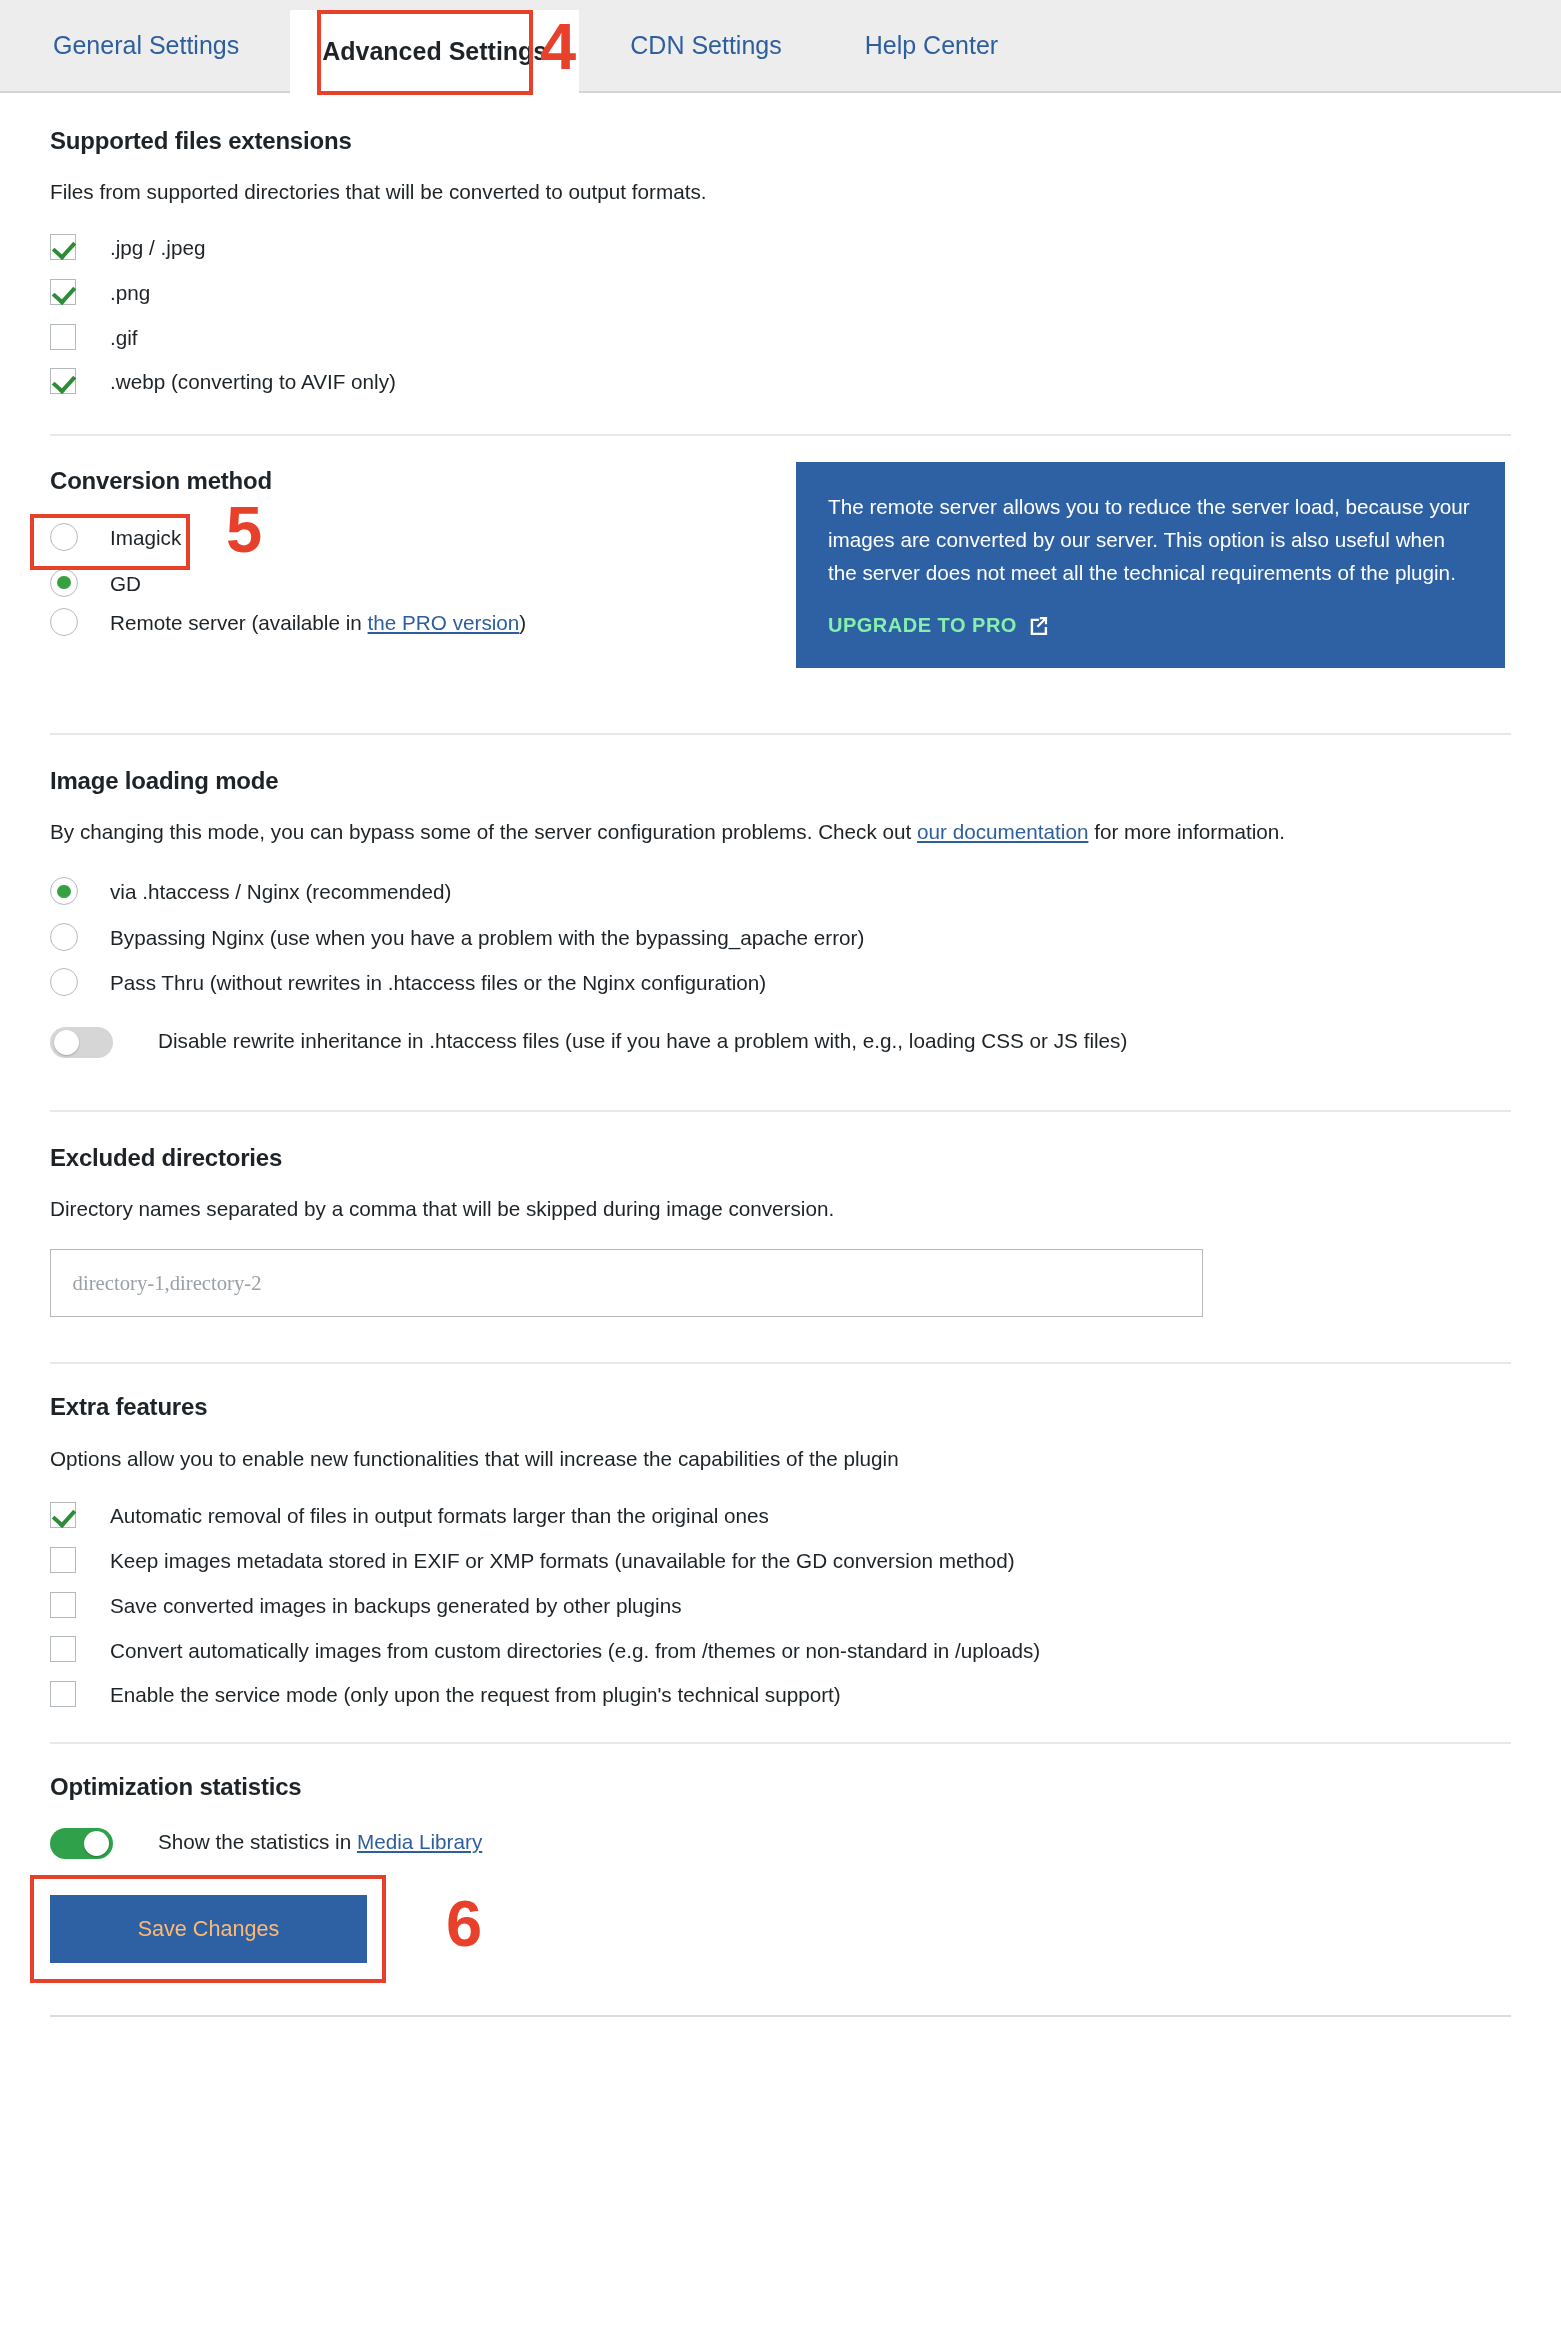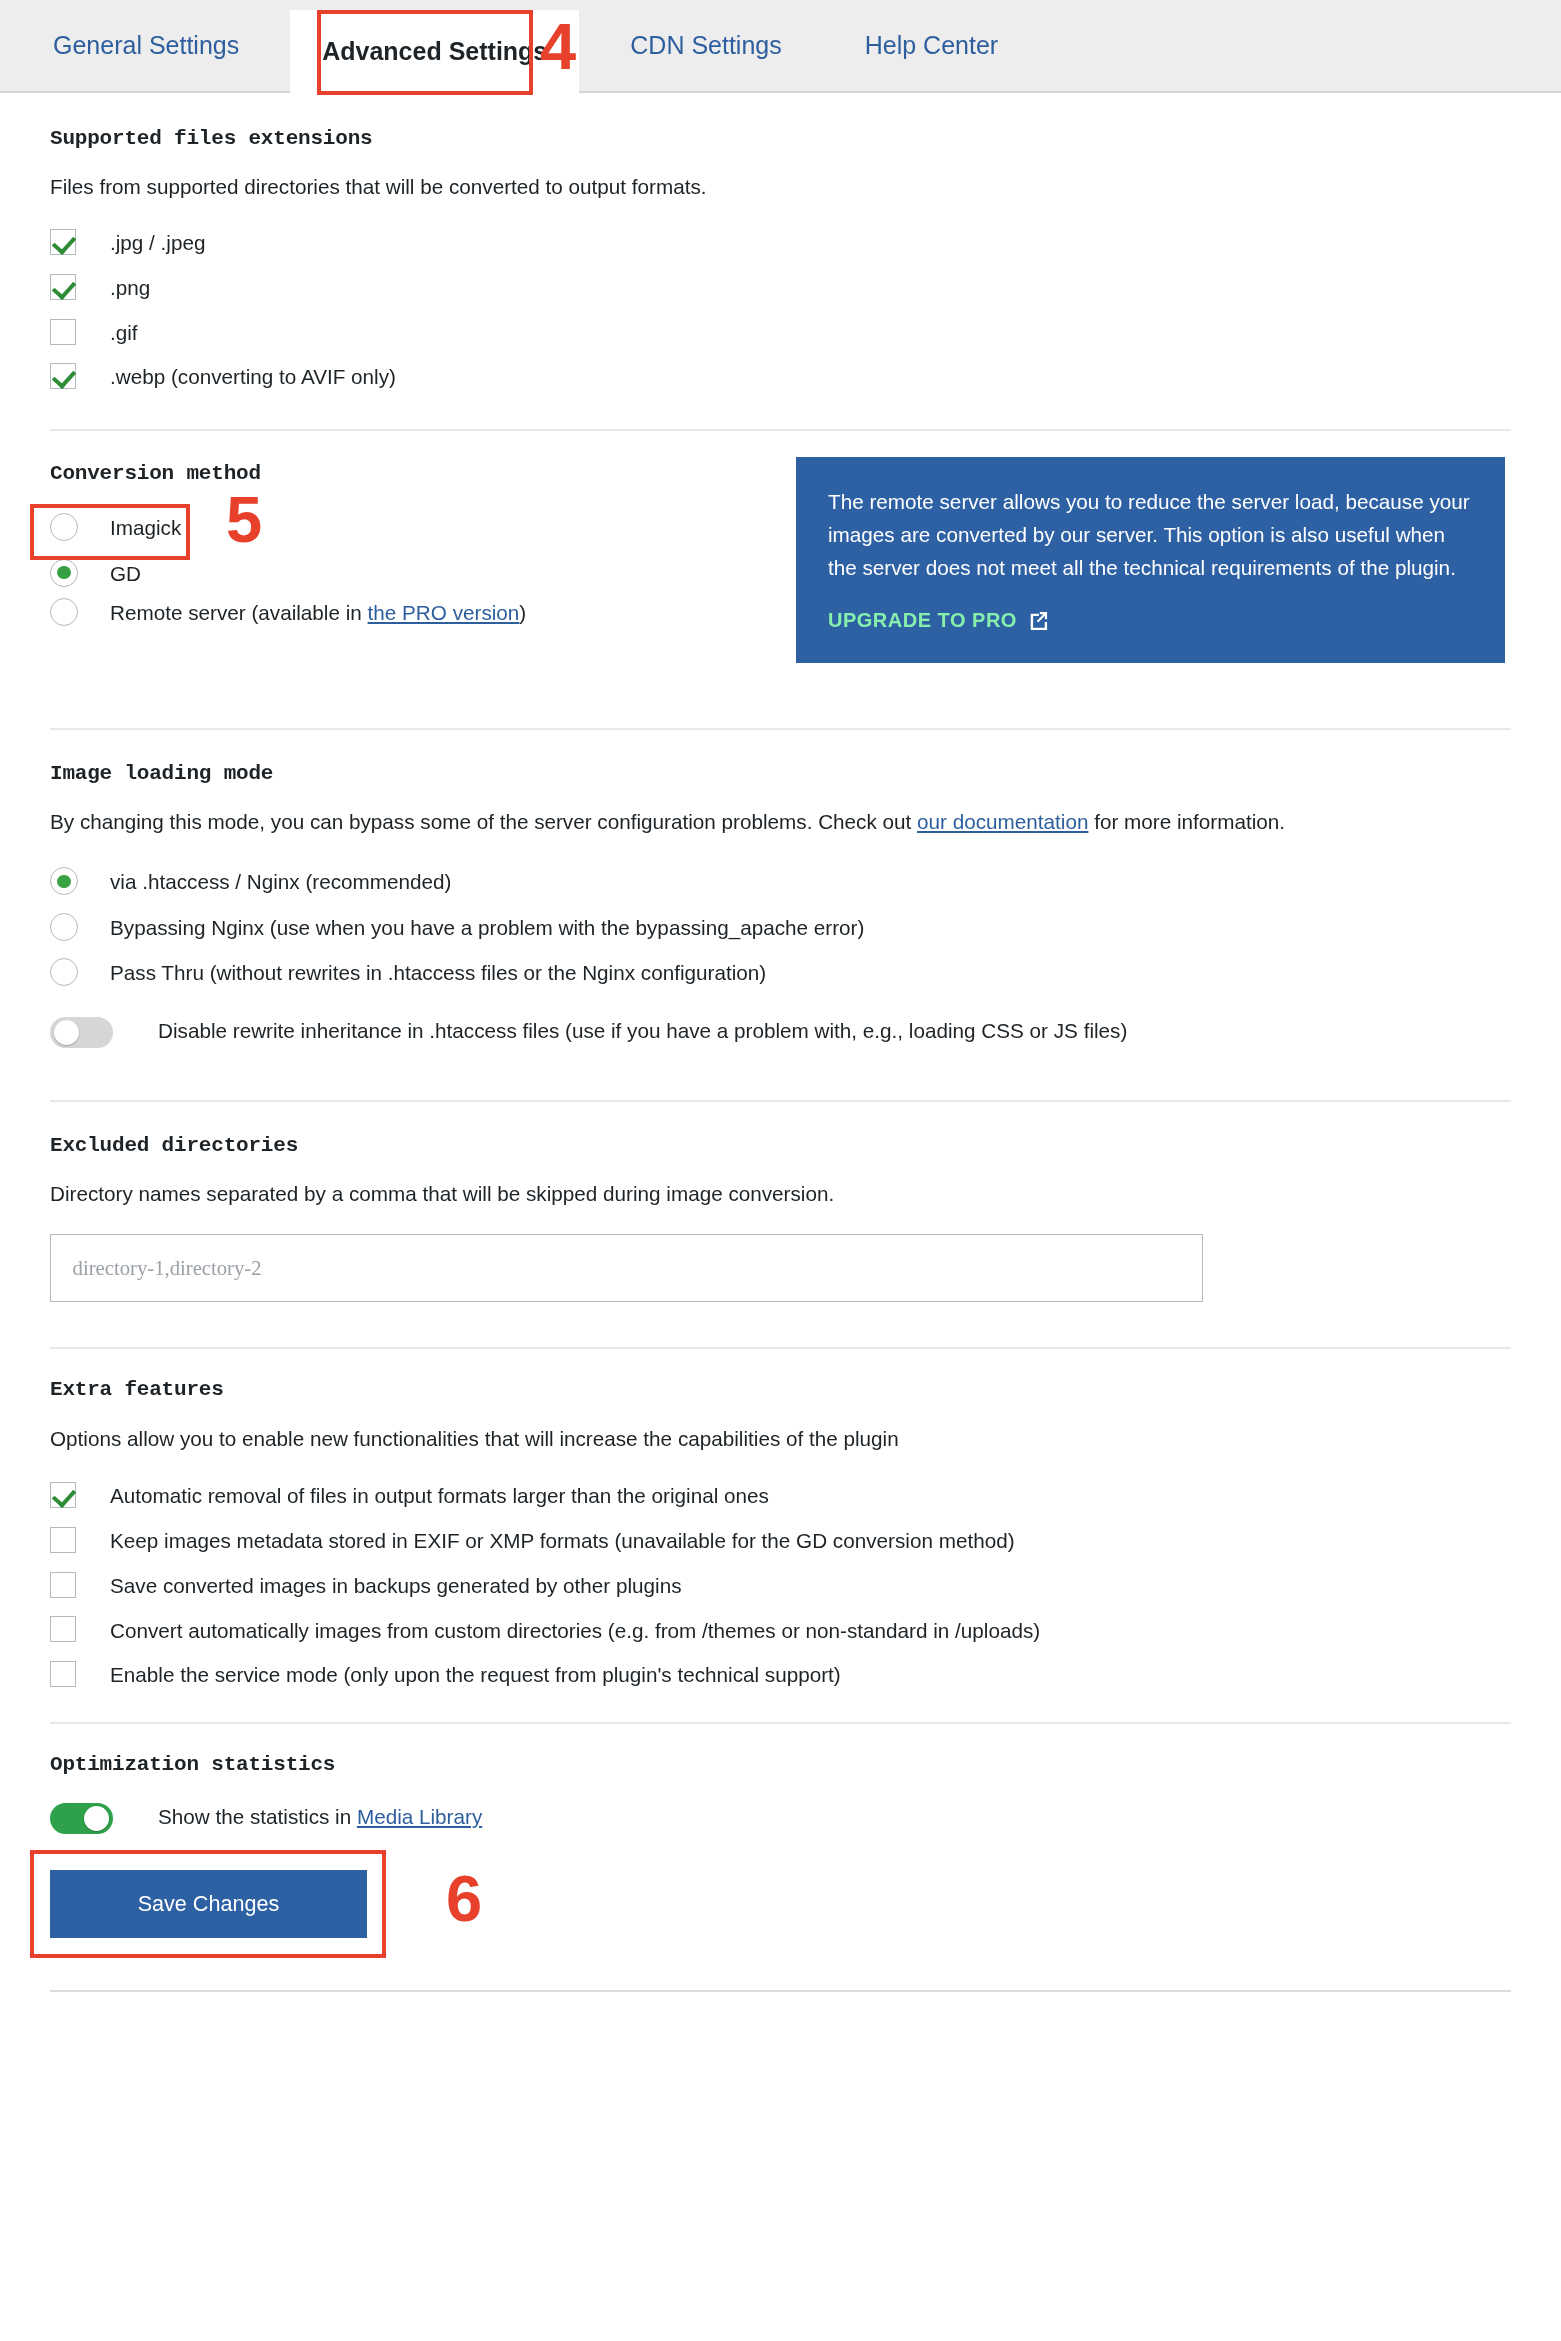--- a/index.html
+++ b/index.html
@@ -66,26 +66,25 @@
   }
 
   
   .page{
     position:relative;
     padding:0 50px;
   }
   .section{ padding-top:34px; }
 
   h2.sec-title{
-    font-size:21px;
+    font-size:24px;
     font-weight:bold;
     margin:0 0 0 0;
     color:#1d2327;
     letter-spacing:-0.2px;
-    font-family:Liberation Mono, monospace;
   }
   p.sec-desc{
     font-size:20.7px;
     margin:23.4px 0 0 0;
     color:#1d2327;
     line-height:1.4;
   }
   a.link{ color:#2d5e9e; text-decoration:underline; }
 
   .hr{
@@ -242,21 +241,21 @@
     border-radius:0;
     outline:none;
   }
   .txtinput::placeholder{ color:#9aa0a6; }
 
   
   .savewrap{ position:relative; margin-top:36px; padding-bottom:54px; }
   .savebtn{
     width:317px; height:68px;
     background:#2e61a3;
-    color:#ffffff;
+    color:#fdba74;
     border:none;
     font-family:"Liberation Sans", sans-serif;
     font-size:21.6px;
     cursor:pointer;
     display:block;
   }
   .bottomline{
     position:absolute;
     left:0; right:0; bottom:0;
     height:1.8px;

